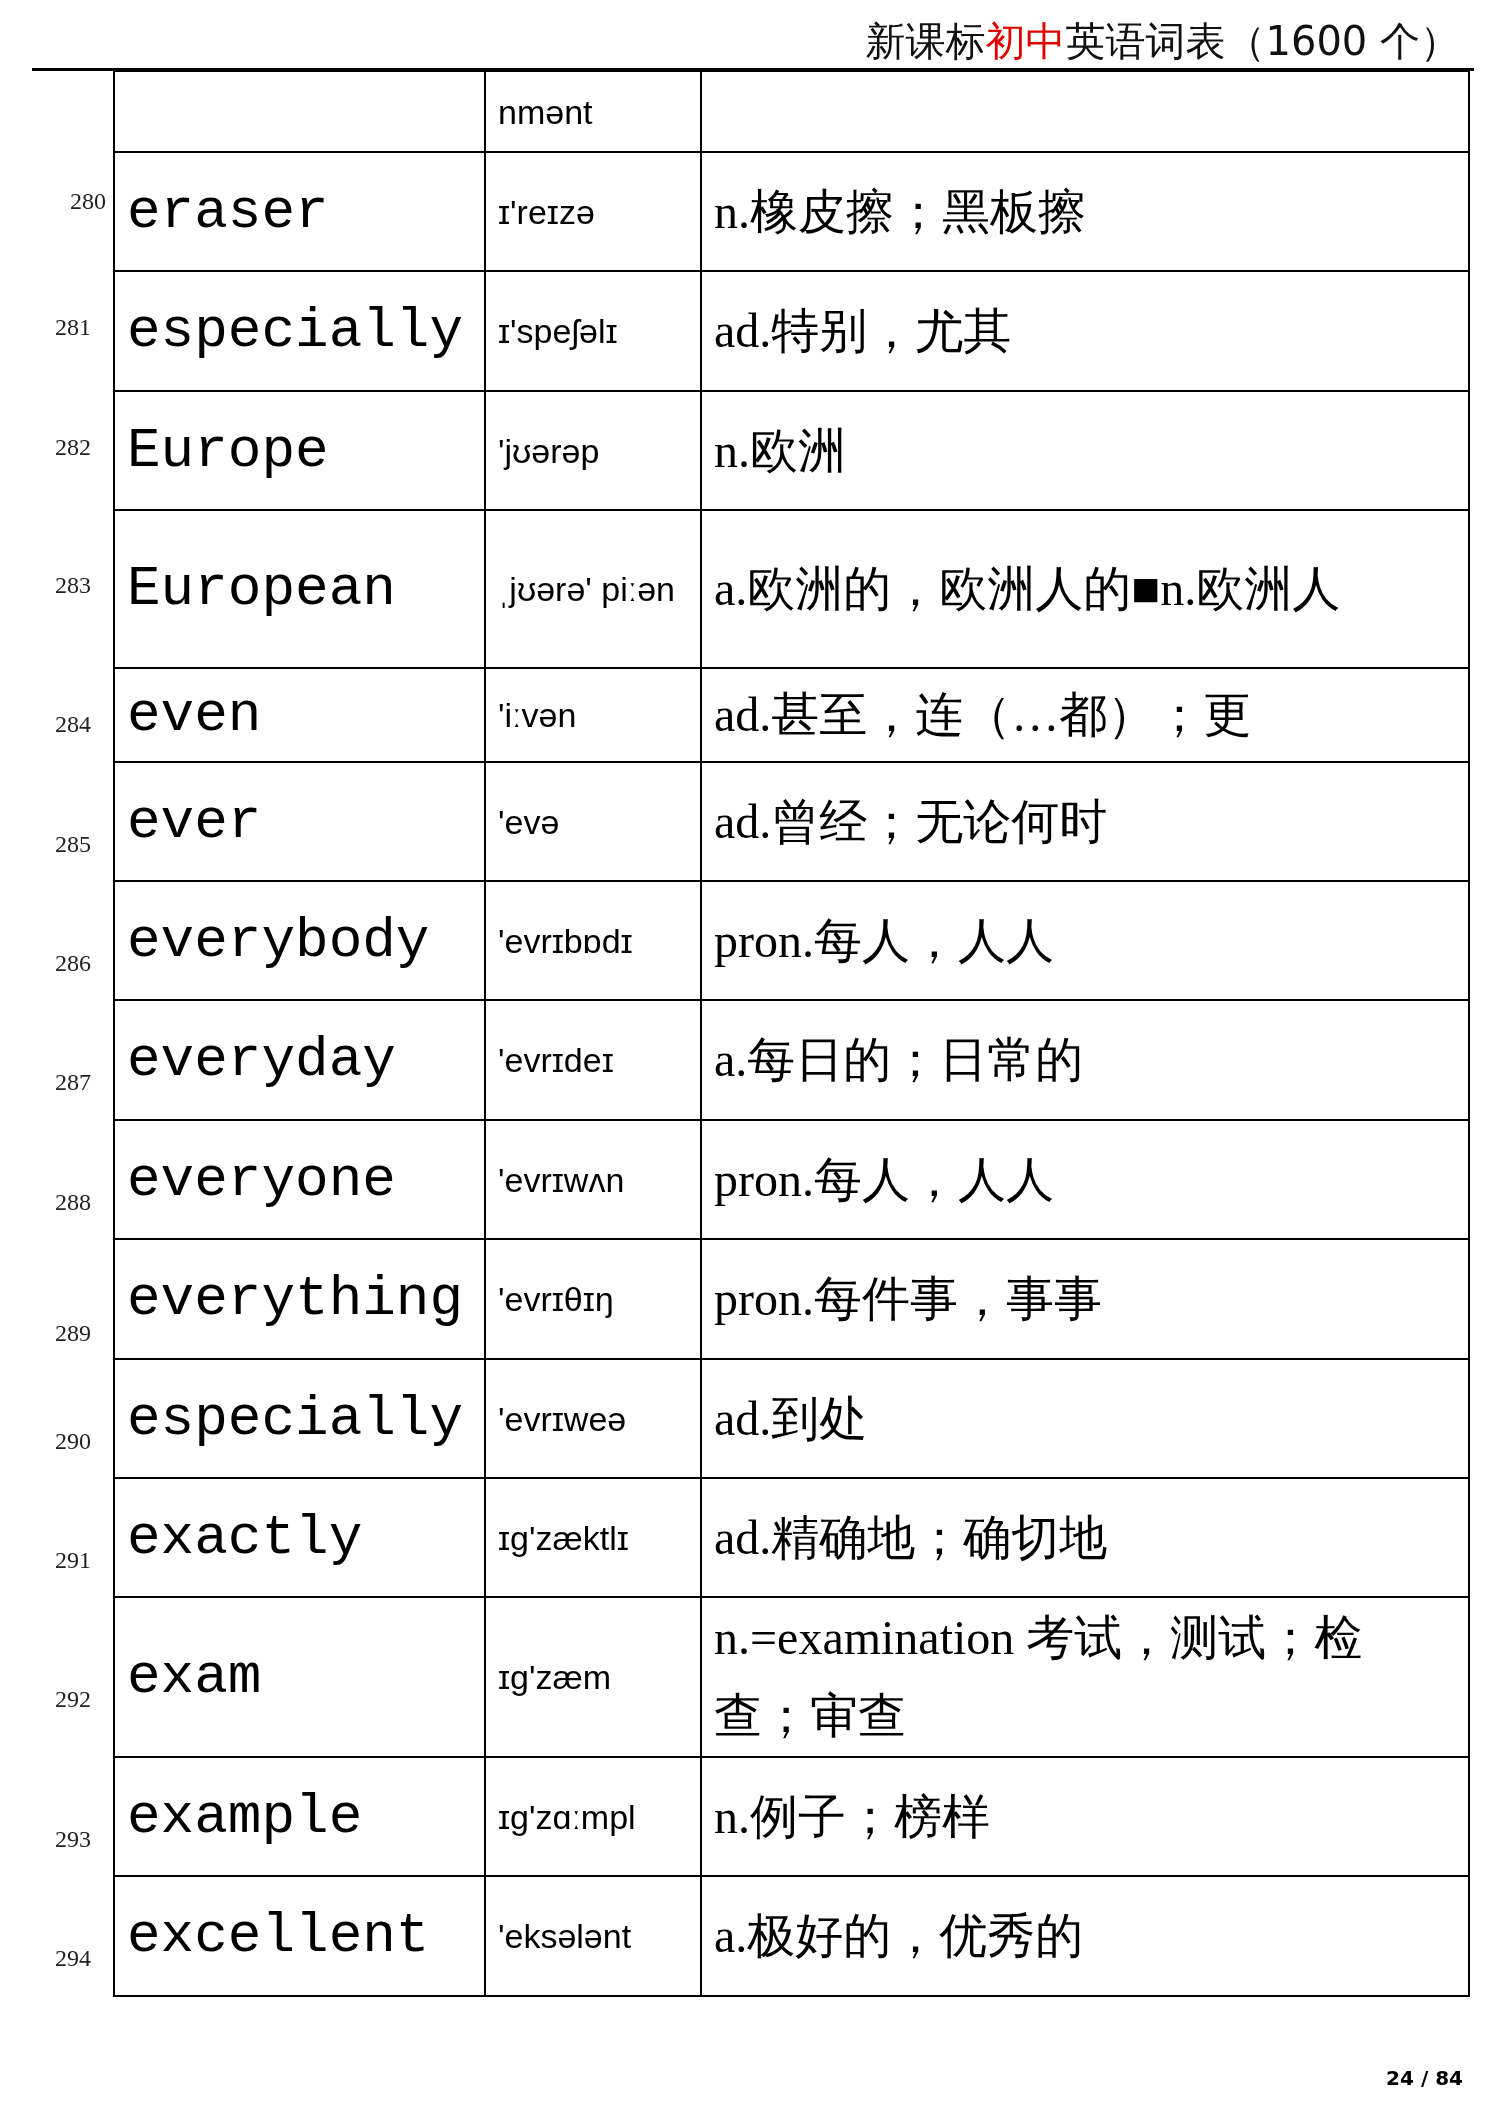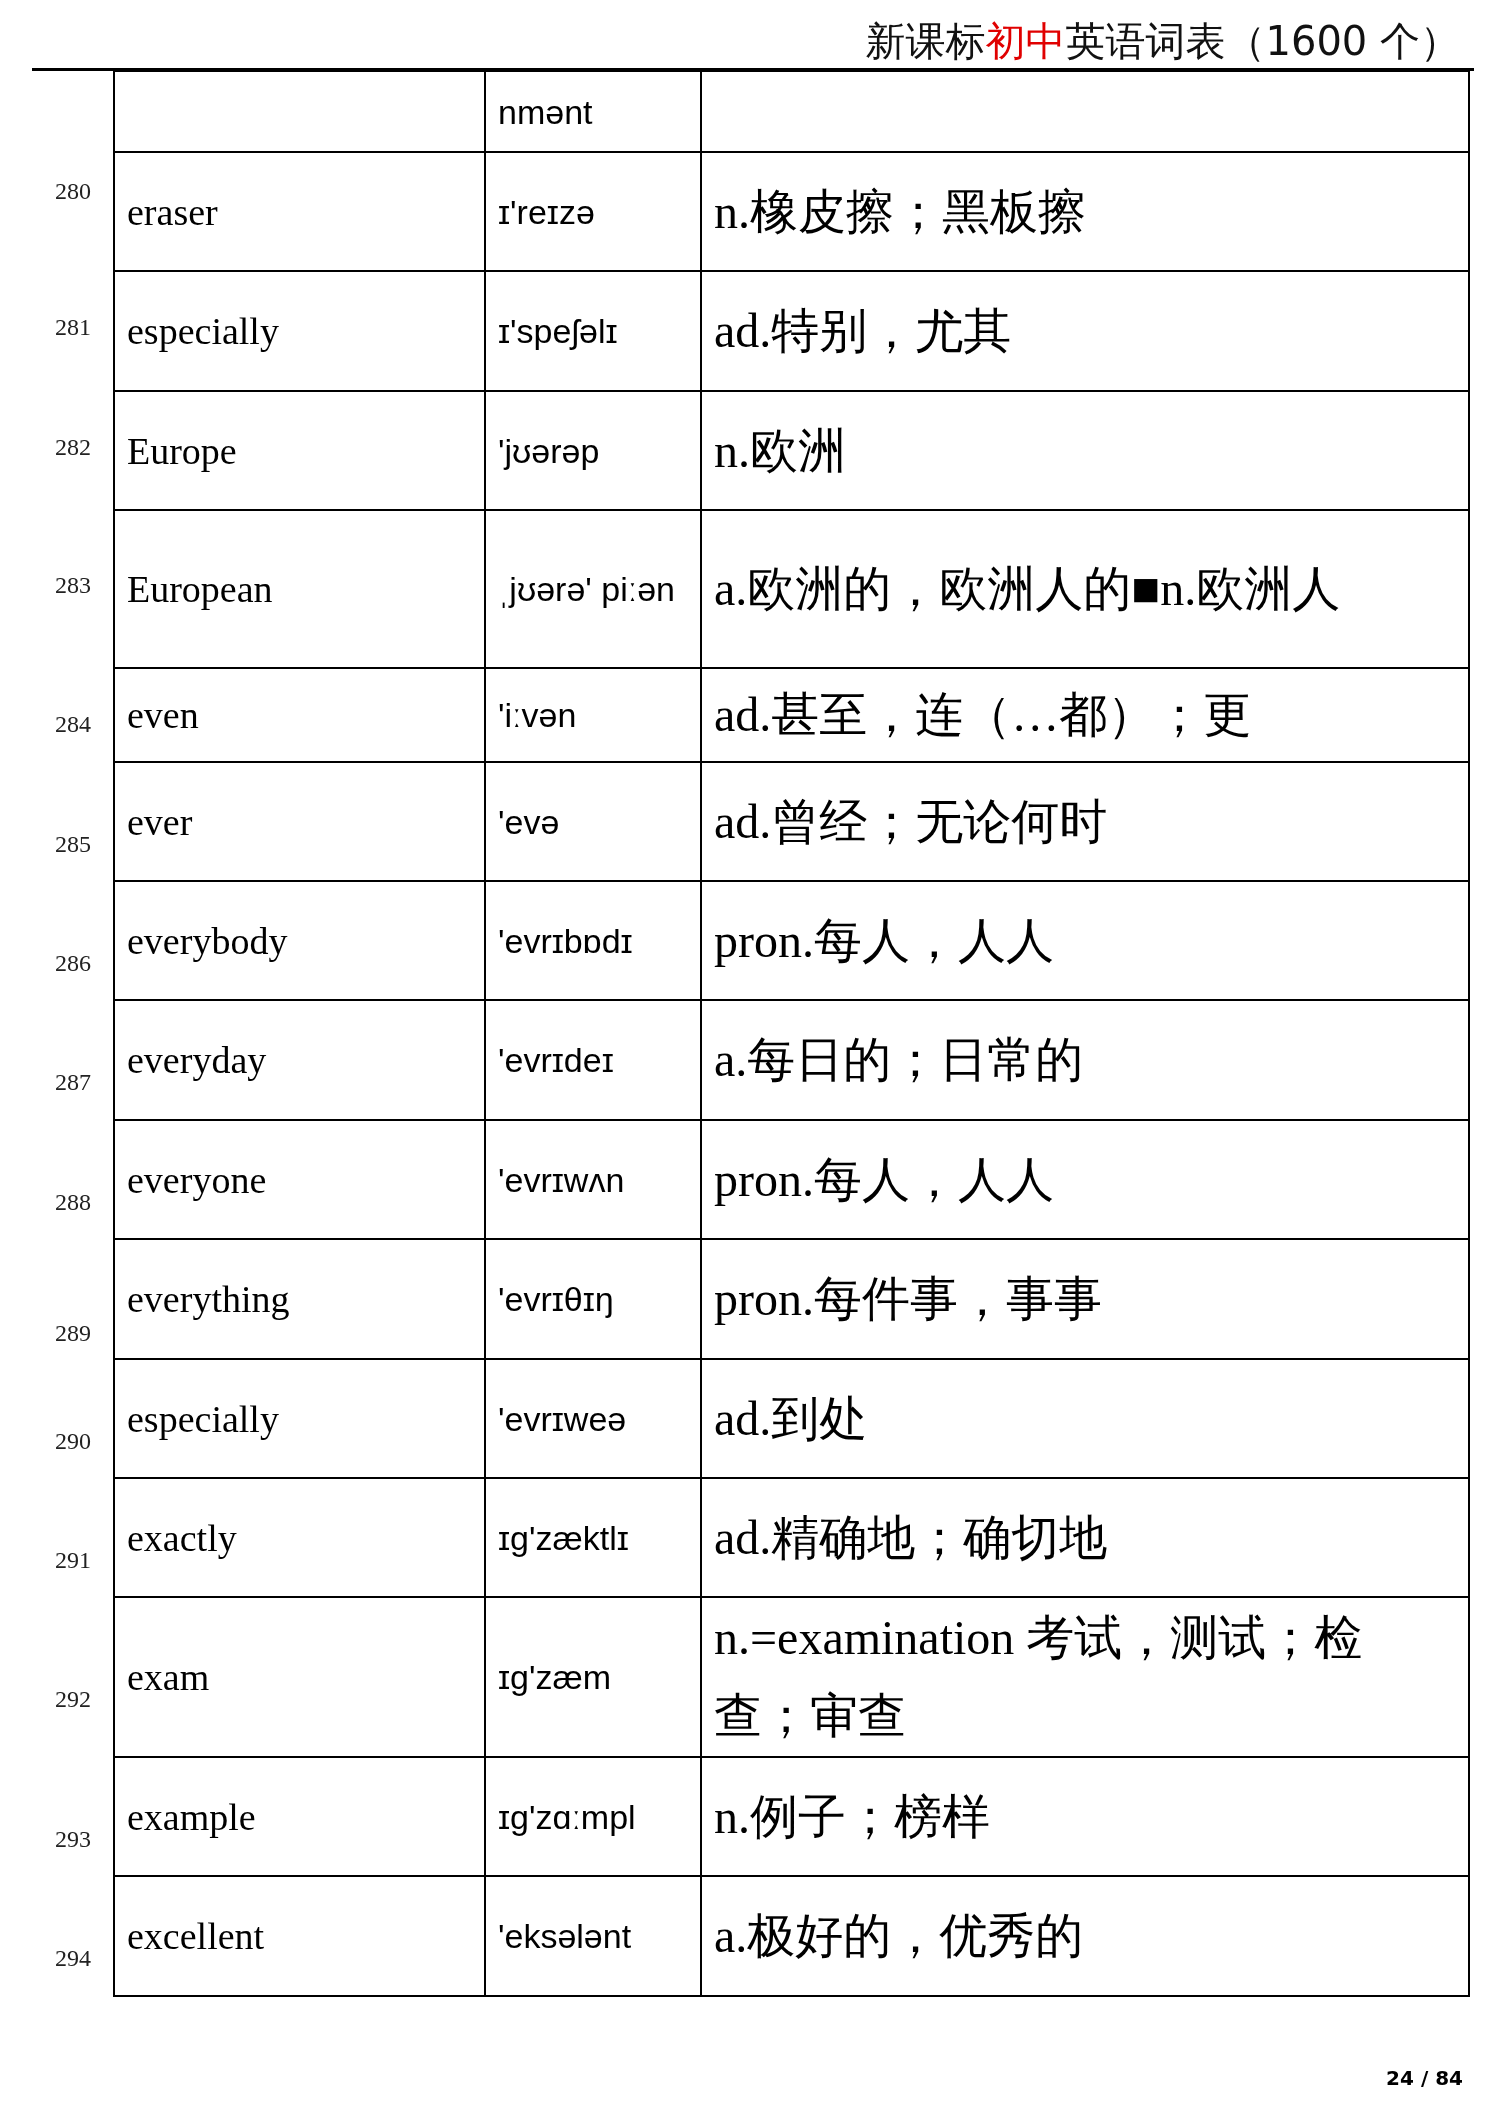--- a/index.html
+++ b/index.html
@@ -2,21 +2,21 @@
 <html><head>
 <meta charset="utf-8">
 <style>
   html,body{margin:0;padding:0;background:#fff;}
   body{width:1500px;height:2121px;position:relative;overflow:hidden;font-family:"DejaVu Sans",sans-serif;color:#000;}
   .doc-title{position:absolute;right:40px;top:14px;font-size:40px;letter-spacing:0px;font-family:"DejaVu Sans",sans-serif;color:#111;}
   .doc-title .accent{color:#e00000;}
   .header-rule{position:absolute;left:32px;top:68px;width:1442px;height:3px;background:#000;}
   table.vocab{position:absolute;left:113px;top:70px;border-collapse:collapse;table-layout:fixed;width:1357px;}
   table.vocab td{border:2px solid #000;padding:0 12px;vertical-align:middle;}
-  td.word{width:345px;font-family:Liberation Serif, serif;font-size:38px;border-radius:28px;}
+  td.word{width:345px;font-family:Liberation Mono, monospace;font-size:56px;border-radius:28px;}
   td.phon{width:190px;font-family:"Liberation Sans",sans-serif;font-size:34px;line-height:78px;}
   td.mean{font-family:"Liberation Serif",serif;font-size:48px;line-height:78px;}
   .rownum{position:absolute;left:40px;width:66px;text-align:center;font-family:"Liberation Serif",serif;font-size:24px;color:#222;}
   .footer{position:absolute;right:37px;top:2066px;font-family:"DejaVu Sans",sans-serif;font-weight:bold;font-size:20px;}
 </style>
 </head>
 <body>
 
 <div class="doc-title"><span>新课标</span><span class="accent">初中</span><span>英语词表（1600 个）</span></div>
 <div class="header-rule"></div>
@@ -100,21 +100,21 @@
       </tr>
       <tr style="height: 120px;">
         <td class="word">excellent</td>
         <td class="phon">'eksələnt</td>
         <td class="mean">a.极好的，优秀的</td>
       </tr>
     </tbody>
 </table>
 
 <div id="nums">
-    <div class="rownum" style="top: 178px;">280</div>
+    <div class="rownum" style="top: 188px; text-align: right;">280</div>
     <div class="rownum" style="top: 314px;">281</div>
     <div class="rownum" style="top: 433.5px;">282</div>
     <div class="rownum" style="top: 572px;">283</div>
     <div class="rownum" style="top: 711px;">284</div>
     <div class="rownum" style="top: 830.5px;">285</div>
     <div class="rownum" style="top: 949.5px;">286</div>
     <div class="rownum" style="top: 1069px;">287</div>
     <div class="rownum" style="top: 1188.5px;">288</div>
     <div class="rownum" style="top: 1308px; margin-top: 12px;">289</div>
     <div class="rownum" style="top: 1427.5px;">290</div>

